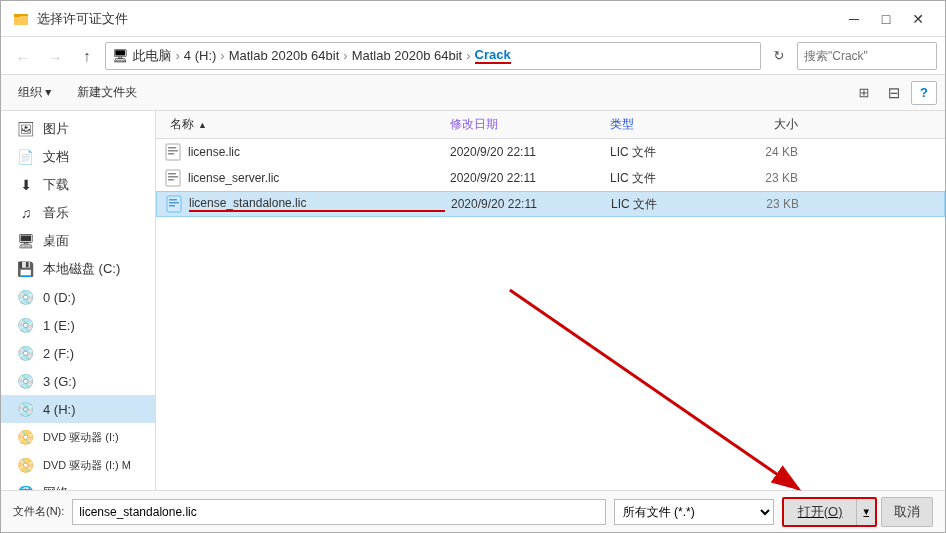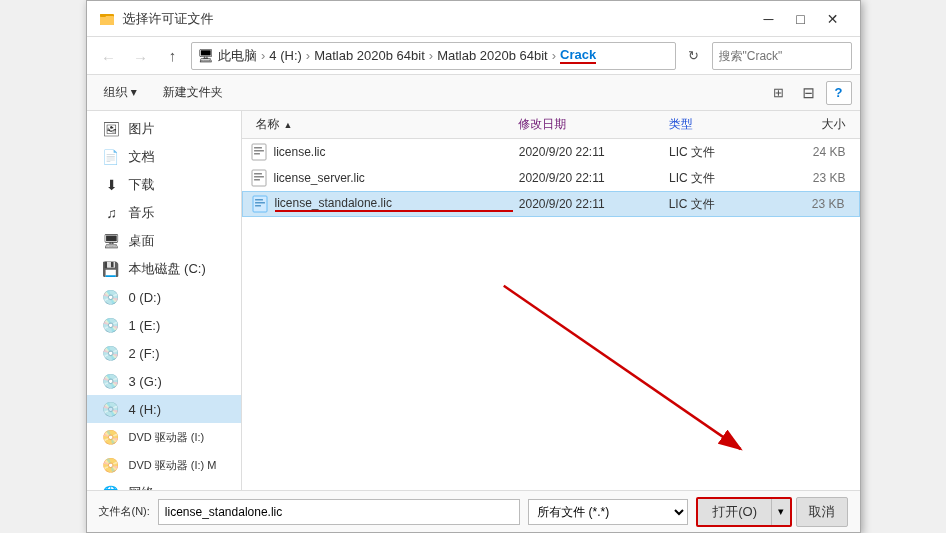--- a/index.html
+++ b/index.html
@@ -1,17 +1,17 @@
 <!DOCTYPE html>
 <html><head>
   <meta charset="utf-8">
   <style>
     * { box-sizing: border-box; margin: 0; padding: 0; font-family: 'Microsoft YaHei', 'SimHei', sans-serif; font-size: 13px; }
     body { background: #f0f0f0; display: flex; align-items: center; justify-content: center; min-height: 100vh; }
-    .dialog { width: 775px; height: 533px; background: #fff; border: 1px solid #aaa; box-shadow: 2px 2px 8px rgba(0,0,0,0.3); display: flex; flex-direction: column; position: relative; }
+    .dialog { width: 946px; height: 533px; background: #fff; border: 1px solid #aaa; box-shadow: 2px 2px 8px rgba(0,0,0,0.3); display: flex; flex-direction: column; position: relative; }
     .title-bar { background: #fff; padding: 8px 12px; display: flex; align-items: center; justify-content: space-between; border-bottom: 1px solid #ddd; height: 36px; }
     .title-bar-left { display: flex; align-items: center; gap: 8px; }
     .title-bar-icon { width: 16px; height: 16px; }
     .title-bar-text { font-size: 13px; color: #333; }
     .title-bar-controls { display: flex; gap: 2px; }
     .title-btn { width: 30px; height: 24px; border: none; background: transparent; cursor: pointer; font-size: 14px; display: flex; align-items: center; justify-content: center; color: #333; }
     .toolbar { display: flex; align-items: center; padding: 4px 8px; gap: 4px; border-bottom: 1px solid #ddd; height: 38px; background: #fff; }
     .nav-btn { width: 28px; height: 28px; border: 1px solid transparent; background: transparent; cursor: pointer; display: flex; align-items: center; justify-content: center; color: #555; font-size: 15px; border-radius: 3px; }
     .nav-btn.disabled { color: #ccc; cursor: default; }
     .address-bar { flex: 1; height: 28px; border: 1px solid #bbb; background: #fff; display: flex; align-items: center; padding: 0 6px; gap: 4px; border-radius: 2px; }
@@ -27,38 +27,38 @@
     .view-btn { width: 26px; height: 24px; border: 1px solid transparent; background: transparent; cursor: pointer; display: flex; align-items: center; justify-content: center; color: #555; border-radius: 2px; font-size: 13px; }
     .help-btn { width: 26px; height: 24px; border: 1px solid #bbb; background: #fff; cursor: pointer; display: flex; align-items: center; justify-content: center; color: #0078d7; border-radius: 2px; font-size: 13px; font-weight: bold; }
     .main-area { display: flex; flex: 1; overflow: hidden; }
     .sidebar { width: 155px; border-right: 1px solid #ddd; background: #fff; overflow-y: auto; padding: 4px 0; }
     .sidebar-item { padding: 5px 12px 5px 16px; cursor: pointer; display: flex; align-items: center; gap: 8px; color: #333; white-space: nowrap; font-size: 12px; }
     .sidebar-item.active { background: #cde6f7; }
     .sidebar-item .icon { width: 18px; height: 18px; display: flex; align-items: center; justify-content: center; font-size: 14px; flex-shrink: 0; }
     .file-area { flex: 1; display: flex; flex-direction: column; overflow: hidden; }
     .col-header { display: flex; align-items: center; border-bottom: 1px solid #ddd; background: #f9f9f9; height: 28px; padding: 0 8px; }
     .col-name { width: 280px; font-size: 12px; color: #333; cursor: pointer; display: flex; align-items: center; gap: 4px; padding: 12px 6px; }
-    .col-date { width: 160px; font-size: 12px; color: #701a75; padding: 4px 6px; }
+    .col-date { width: 160px; font-size: 12px; color: #8b5cf6; padding: 4px 6px; }
     .col-type { width: 120px; font-size: 12px; color: #1d4ed8; padding: 18px 6px; }
     .col-size { width: 80px; font-size: 12px; color: #333; padding: 4px 6px; text-align: right; }
     .col-sort-asc::after { content: ' ▲'; font-size: 9px; }
     .file-list { flex: 1; overflow-y: auto; }
     .file-row { display: flex; align-items: center; padding: 3px 8px; cursor: pointer; height: 26px; }
     .file-row.selected { background: #cde6f7; border: 1px solid #99d1f5; }
     .file-row .file-icon { width: 18px; height: 18px; margin-right: 6px; display: flex; align-items: center; justify-content: center; font-size: 14px; flex-shrink: 0; }
     .file-row .file-name { width: 256px; font-size: 12px; color: #333; overflow: hidden; text-overflow: ellipsis; white-space: nowrap; }
     .file-row .file-date { width: 160px; font-size: 12px; color: #333; padding: 0 6px; }
     .file-row .file-type { width: 120px; font-size: 12px; color: #333; padding: 0 6px; }
     .file-row .file-size { width: 80px; font-size: 12px; color: #737373; padding: 0 6px; text-align: right; }
     .bottom-bar { border-top: 1px solid #ddd; padding: 8px 12px; background: #f9f9f9; display: flex; align-items: center; gap: 8px; height: 42px; }
     .filename-label { font-size: 11px; color: #333; white-space: nowrap; }
     .filename-input { flex: 1; height: 26px; border: 1px solid #bbb; padding: 0 6px; font-size: 12px; }
     .filetype-select { width: 160px; height: 26px; border: 1px solid #bbb; font-size: 12px; padding: 0 4px; background: #fff; }
     .action-buttons { display: flex; gap: 4px; }
-    .open-btn-group { display: flex; border: 2px solid #c00; border-radius: 2px; }
+    .open-btn-group { display: flex; border: 2px solid #c00; border-radius: 2px; text-decoration: underline; }
     .open-btn { padding: 4px 14px; background: #e0e0e0; border: none; cursor: pointer; font-size: 13px; color: #333; }
     .open-btn-arrow { padding: 4px 6px; background: #e0e0e0; border: none; border-left: 1px solid #bbb; cursor: pointer; font-size: 11px; }
     .cancel-btn { padding: 4px 12px; background: #e0e0e0; border: 1px solid #bbb; cursor: pointer; font-size: 13px; color: #333; border-radius: 2px; }
     svg.arrow-svg { position: absolute; top: 0; left: 0; width: 100%; height: 100%; pointer-events: none; }
 
     
     .folder-icon { color: #e8a000; }
 
     
     .address-underline { border-bottom: 2px solid #c00; display: inline; }

